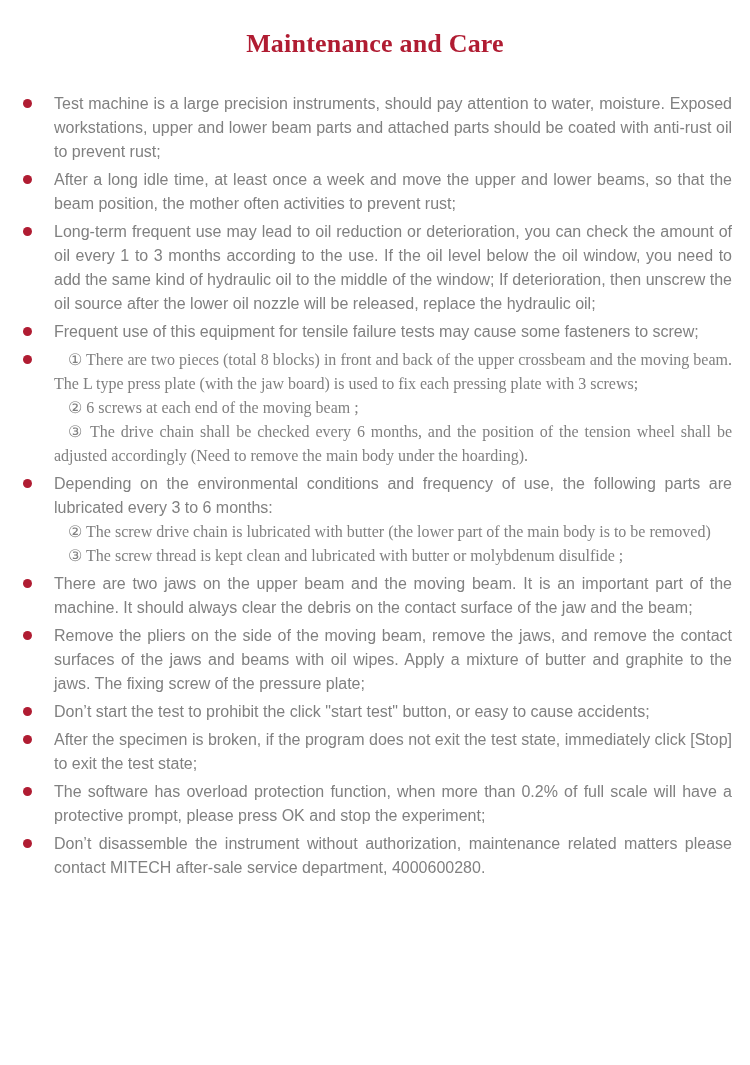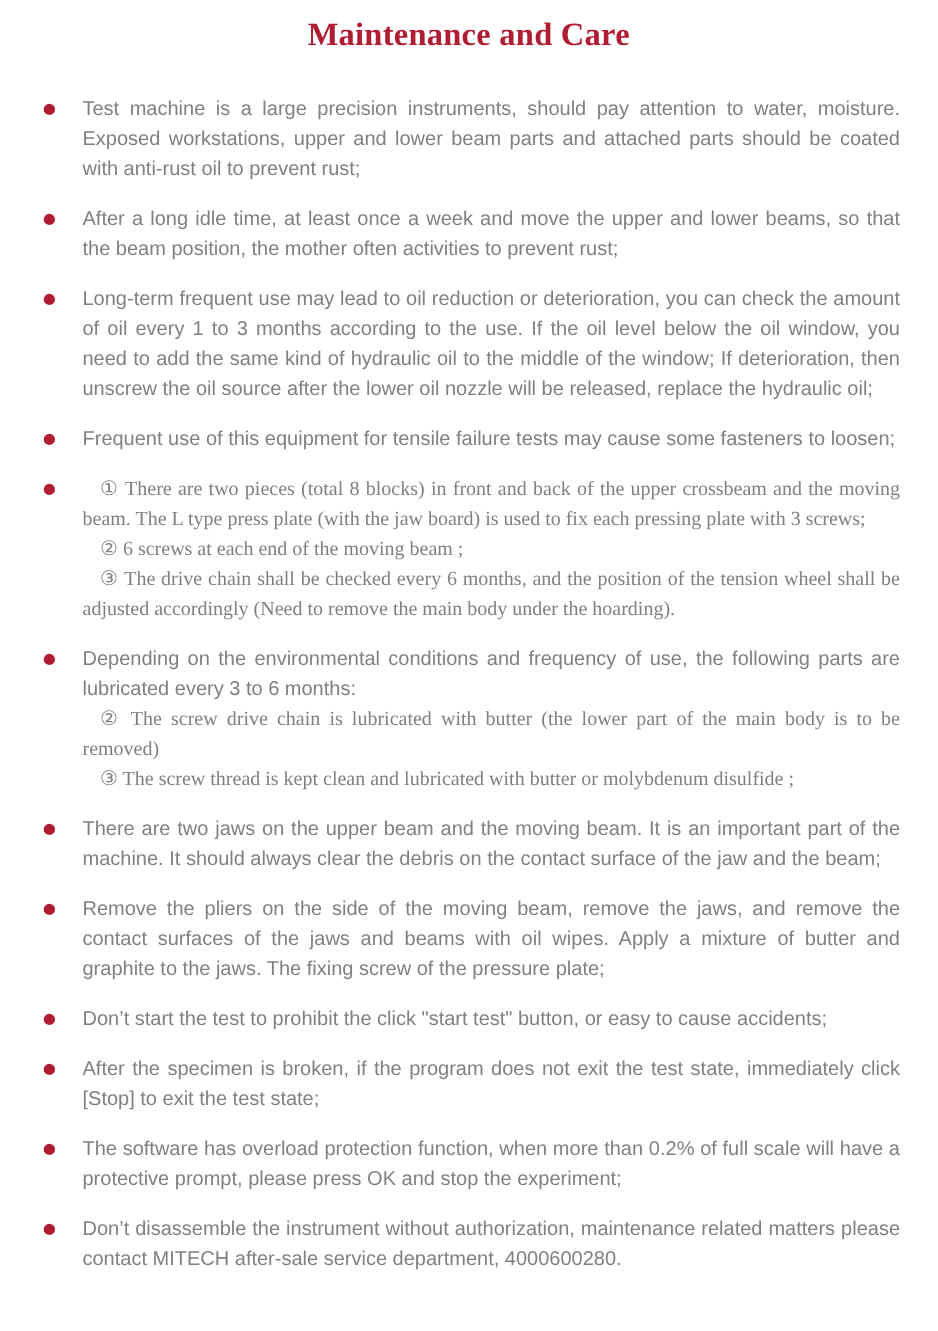--- a/index.html
+++ b/index.html
@@ -7,42 +7,42 @@
     padding: 0;
     background: #ffffff;
   }
   .page {
     position: relative;
     width: 750px;
     height: 1065px;
     box-sizing: border-box;
     background: #ffffff;
     overflow: hidden;
-    padding-top: 13px;
+    padding-top: 29px;
     font-family: "Liberation Sans", "DejaVu Sans", sans-serif;
     color: var(--body-text, #808080);
   }
   .title {
     margin: 0 0 33px 0;
     text-align: center;
     font-family: "Liberation Serif", "DejaVu Serif", serif;
     font-weight: bold;
     font-size: 26px;
     line-height: 30px;
     letter-spacing: 0.2px;
     color: var(--title, #b01c32);
   }
   .list {
     padding: 0 14px 0 50px;
     font-size: 16px;
     line-height: 24px;
   }
   .item {
     position: relative;
-    margin: 16px;
+    margin: 4px;
   }
   .bullet {
     position: absolute;
     left: -31px;
     top: 7px;
     width: 9px;
     height: 9px;
     border-radius: 50%;
     background: var(--bullet, #b01c32);
   }
@@ -74,21 +74,21 @@
       <p class="main">After a long idle time, at least once a week and move the upper and lower beams, so that the beam position, the mother often activities to prevent rust;</p>
     </div>
 
     <div class="item">
       <span class="bullet"></span>
       <p class="main">Long-term frequent use may lead to oil reduction or deterioration, you can check the amount of oil every 1 to 3 months according to the use. If the oil level below the oil window, you need to add the same kind of hydraulic oil to the middle of the window; If deterioration, then unscrew the oil source after the lower oil nozzle will be released, replace the hydraulic oil;</p>
     </div>
 
     <div class="item">
       <span class="bullet"></span>
-      <p class="main">Frequent use of this equipment for tensile failure tests may cause some fasteners to loosen;</p>
+      <p class="main">Frequent use of this equipment for tensile failure tests may cause some fasteners to screw;</p>
     </div>
 
     <div class="item">
       <span class="bullet"></span>
       <p class="sub">① There are two pieces (total 8 blocks) in front and back of the upper crossbeam and the moving beam. The L type press plate (with the jaw board) is used to fix each pressing plate with 3 screws;</p>
       <p class="sub">② 6 screws at each end of the moving beam ;</p>
       <p class="sub">③ The drive chain shall be checked every 6 months, and the position of the tension wheel shall be adjusted accordingly (Need to remove the main body under the hoarding).</p>
     </div>
 
     <div class="item">

